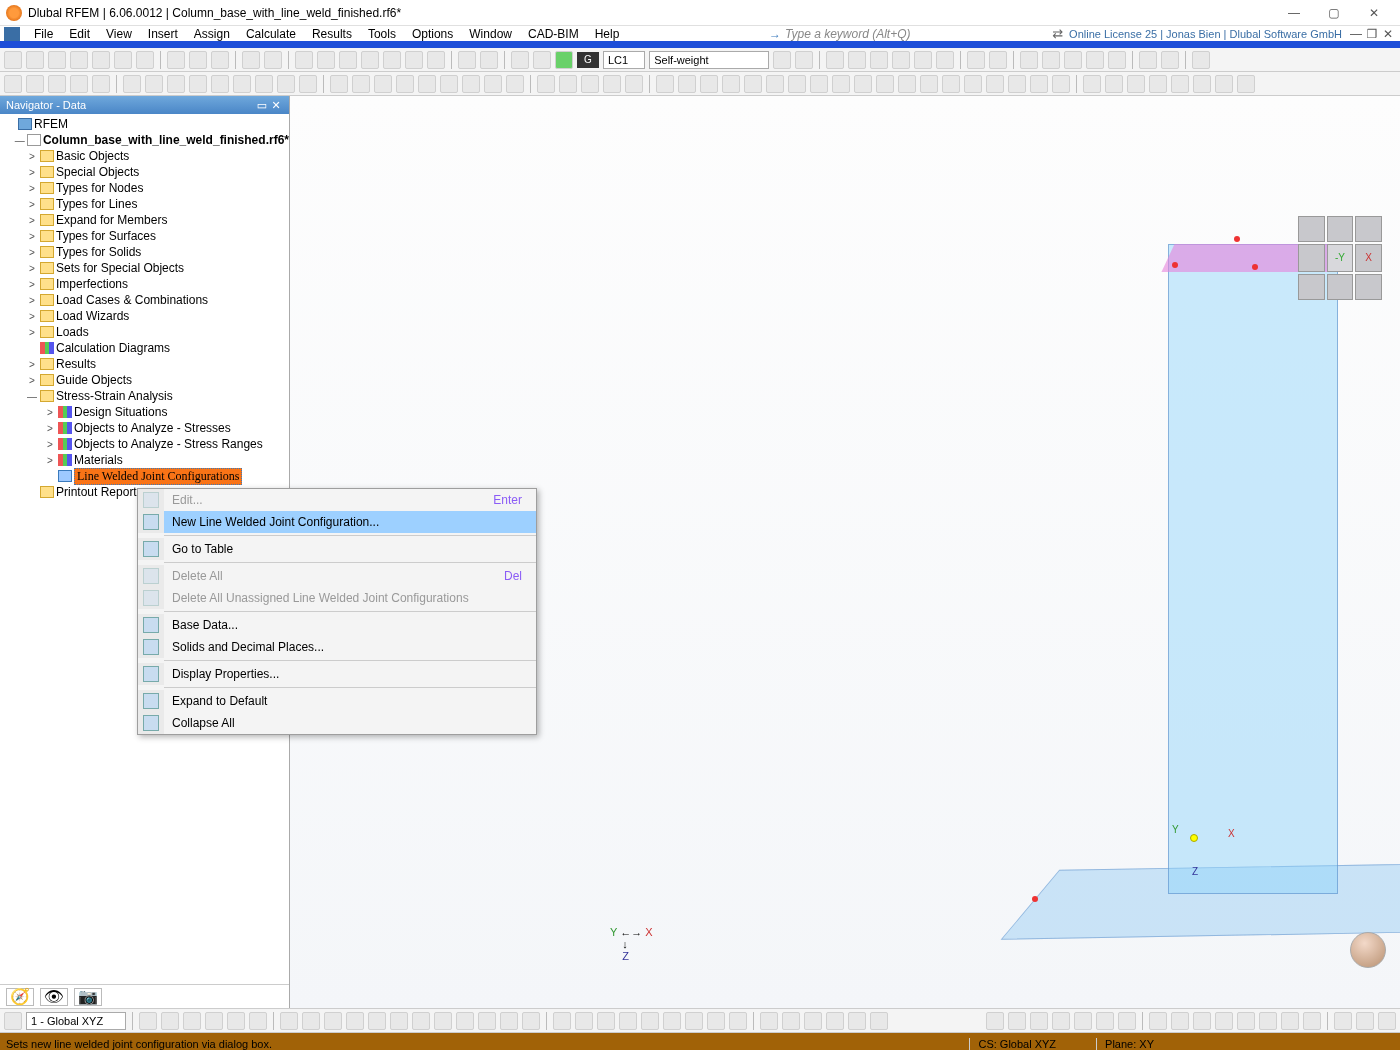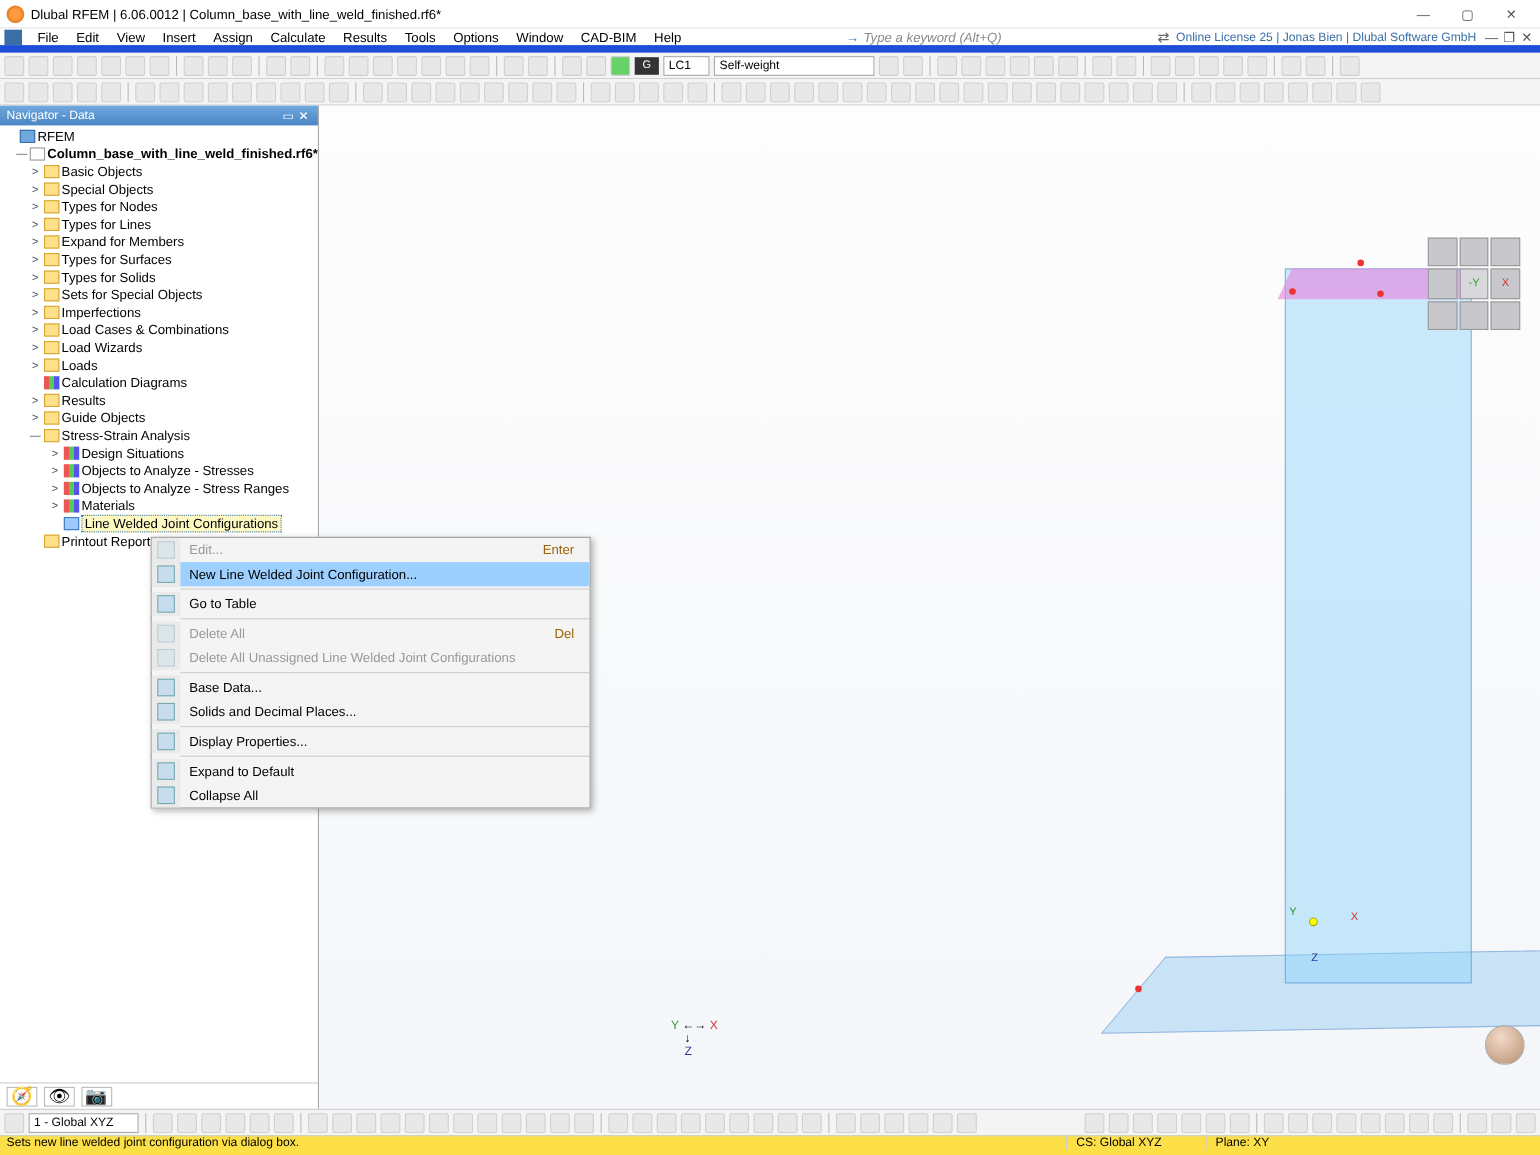--- a/index.html
+++ b/index.html
@@ -14,52 +14,52 @@
     .menubar .spacer { flex:1; display:flex; align-items:center; gap:8px; justify-content:center;}
     .menubar .search-box { display:flex; align-items:center; color:#888; font-style:italic;}
     .menubar .search-box::before { content:"→"; margin-right:4px; color:#3a7abd; font-style:normal;}
     .menubar .right-text { color:#3a6ea5; font-size:11px; margin-left:auto; padding-right:6px;}
     .menubar .mdi-btn { width:16px; text-align:center; color:#555; cursor:pointer;}
     .toolbar { height:24px; background:#f4f4f4; border-bottom:1px solid #ccc; display:flex; align-items:center; padding:0 4px; gap:4px;}
     .tb-btn { width:18px; height:18px; background:#e8e8e8; border:1px solid #d0d0d0; border-radius:2px; display:inline-block;}
     .tb-sep { width:1px; height:18px; background:#bbb; margin:0 2px;}
     .tb-g { width:22px; height:16px; background:#333; color:#fff; font-size:10px; text-align:center; line-height:16px;}
     .tb-combo { height:18px; font-size:11px; border:1px solid #aaa; padding:0 16px 0 4px; background:#fff; display:inline-flex; align-items:center;}
-    .tb-combo.wide { width:146px; }
+    .tb-combo.wide { width:120px; }
     .main-area { position:absolute; top:96px; left:0; right:0; bottom:42px; display:flex;}
     .nav-panel { width:290px; background:#fff; border-right:1px solid #aaa; display:flex; flex-direction:column;}
     .nav-header { height:18px; background:linear-gradient(#6fa8dc,#4a86c7); color:#fff; font-size:11px; display:flex; align-items:center; padding:0 6px;}
     .nav-header .title { flex:1;}
     .nav-header .btn { width:14px; text-align:center; cursor:pointer;}
     .tree { flex:1; overflow:auto; font-size:12px; padding:2px 0;}
     .tree-row { display:flex; align-items:center; height:16px; padding-left:4px; white-space:nowrap;}
     .tree-row .exp { width:12px; text-align:center; color:#555; font-size:10px;}
     .tree-row .ico { width:14px; height:12px; margin:0 2px; display:inline-block;}
     .ico.folder { background:#ffe08a; border:1px solid #d4a830;}
     .ico.chart { background:linear-gradient(90deg,#e55 33%,#5c5 33% 66%,#55e 66%); }
     .ico.doc { background:#fff; border:1px solid #999;}
     .ico.app { background:#6fa8dc; border:1px solid #3a6ea5;}
     .ico.cfg { background:#9ec9ff; border:1px solid #3a7abd;}
-    .tree-row.selected .label { background:#fef9c3; border:1px dotted #3a7abd; padding:0 2px;}
+    .tree-row.selected .label { background:#f97316; border:1px dotted #3a7abd; padding:0 2px;font-family:Liberation Serif, serif;}
     .viewport { flex:1; background:linear-gradient(#fdfdfd,#f4f6f9); position:relative;}
     .context-menu { position:absolute; left:137px; top:488px; width:400px; background:#f4f4f4; border:1px solid #9e9e9e; box-shadow:2px 2px 6px rgba(0,0,0,.3); font-size:12px; z-index:50;}
     .cm-row { display:flex; align-items:center; height:22px; padding:0 8px 0 0;}
     .cm-row .icon-col { width:26px; height:22px; background:#eaeaea; display:flex; align-items:center; justify-content:center;}
     .cm-row .icon-box { width:16px; height:16px; background:#c8dcf0; border:1px solid #7aa;}
     .cm-row .label { flex:1; padding-left:8px;}
-    .cm-row .shortcut { color:#a16207; padding-right:6px;}
+    .cm-row .shortcut { color:#8b5cf6; padding-right:6px;}
     .cm-row.disabled { color:#999;}
     .cm-row.disabled .icon-box { opacity:.4;}
     .cm-row.hovered { background:#9dd0ff;}
     .cm-sep { height:1px; background:#ccc; margin:2px 0 2px 26px;}
     .nav-bottom { height:24px; border-top:1px solid #ccc; display:flex; align-items:center; gap:6px; padding:0 6px;}
     .nav-bottom .btn { width:28px; height:18px; border:1px solid #bbb; display:flex; align-items:center; justify-content:center;}
     .status-toolbar { position:absolute; left:0; right:0; bottom:18px; height:24px; background:#f4f4f4; border-top:1px solid #ccc; display:flex; align-items:center; padding:0 4px; gap:4px;}
     .status-combo { height:18px; border:1px solid #aaa; font-size:11px; padding:0 16px 0 4px; background:#fff; display:inline-flex; align-items:center; width:100px;}
-    .statusbar { position:absolute; left:0; right:0; bottom:0; height:18px; background:#fde047; border-top:1px solid #ccc; font-size:11px; display:flex; align-items:flex-start; padding:0 6px; gap:40px;margin-top:32px;}
+    .statusbar { position:absolute; left:0; right:0; bottom:0; height:18px; background:#a16207; border-top:1px solid #ccc; font-size:11px; display:flex; align-items:flex-end; padding:0 6px; gap:40px;margin-top:32px;}
     .statusbar .cell { border-left:1px solid #ccc; padding-left:8px;}
     
     .model-plate { position:absolute; left:740px; top:770px; width:440px; height:70px; background:rgba(120,190,240,.35); transform:skew(-40deg,-1deg); border:1px solid rgba(90,140,200,.5);}
     .model-col { position:absolute; left:878px; top:148px; width:170px; height:650px; background:rgba(140,210,250,.45); border:1px solid rgba(90,140,200,.6);}
     .model-top { position:absolute; left:878px; top:148px; width:170px; height:28px; background:rgba(230,130,220,.6); transform:skewX(-25deg);}
     .node-dot { position:absolute; width:6px; height:6px; background:#e33; border-radius:50%;}
     .nav-cube { position:absolute; right:18px; top:120px; width:84px; height:84px; display:grid; grid-template-columns:repeat(3,1fr); grid-template-rows:repeat(3,1fr); gap:2px;}
     .nav-cube div { background:#c8c8cc; border:1px solid #999;}
     .nav-cube .center { background:#d8d8dc;}
     .axis-vp { position:absolute; left:320px; bottom:46px; font-size:11px;}

